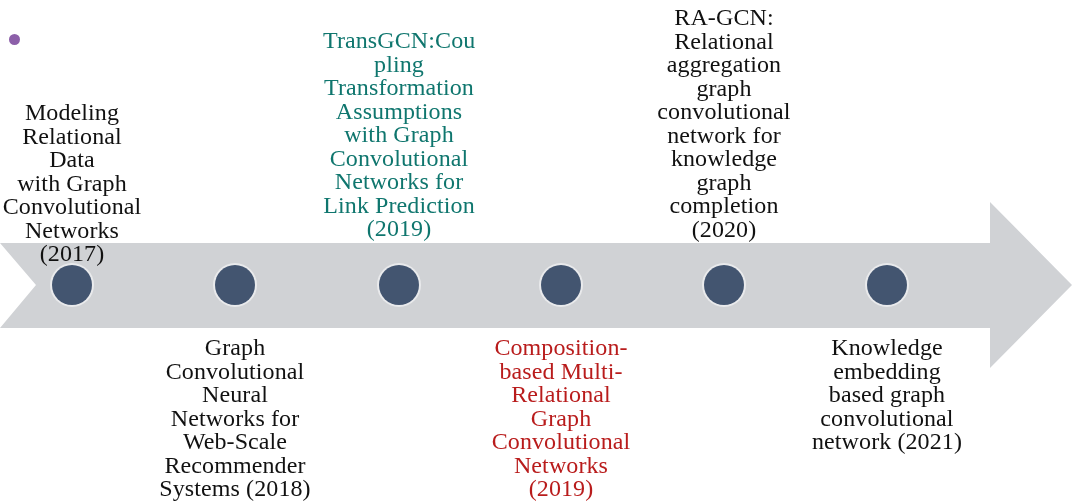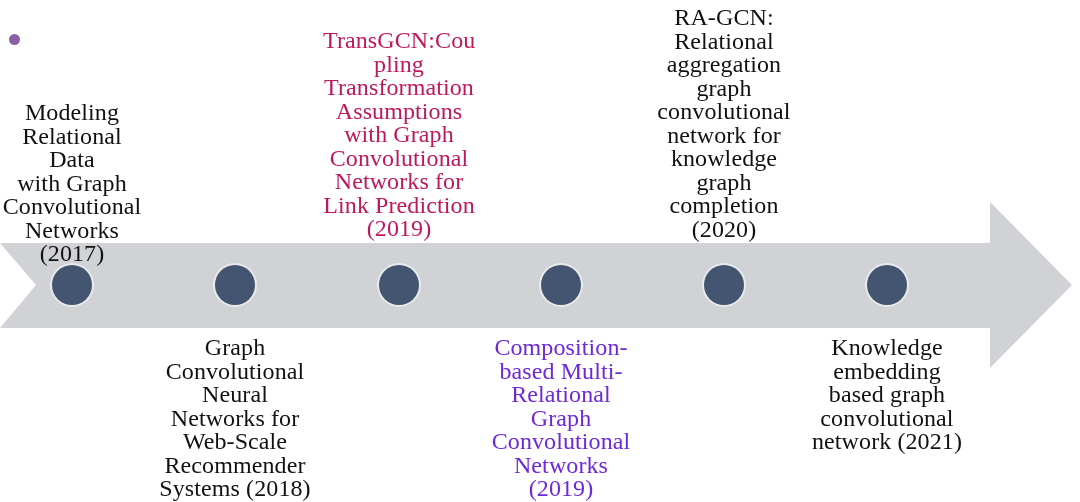--- a/index.html
+++ b/index.html
@@ -94,30 +94,30 @@
 Convolutional
 Networks
 (2017)</div>
       <div class="label below" style="left: 235px; top: 336px; width: 160px; color: rgb(17, 17, 17);">Graph
 Convolutional
 Neural
 Networks for
 Web-Scale
 Recommender
 Systems (2018)</div>
-      <div class="label above" style="left: 399px; top: 29px; width: 152px; color: #be185d; font-family: Liberation Serif, serif;">TransGCN:Cou
+      <div class="label above" style="left: 399px; top: 29px; width: 152px; color: #0f766e; font-family: Liberation Serif, serif;">TransGCN:Cou
 pling
 Transformation
 Assumptions
 with Graph
 Convolutional
 Networks for
 Link Prediction
 (2019)</div>
-      <div class="label below" style="left: 561px; top: 336px; width: 150px; color: #6d28d9;">Composition-
+      <div class="label below" style="left: 561px; top: 336px; width: 150px; color: #b91c1c;">Composition-
 based Multi-
 Relational
 Graph
 Convolutional
 Networks
 (2019)</div>
       <div class="label above" style="left: 724px; top: 6px; width: 152px; color: rgb(17, 17, 17);">RA-GCN:
 Relational
 aggregation
 graph

